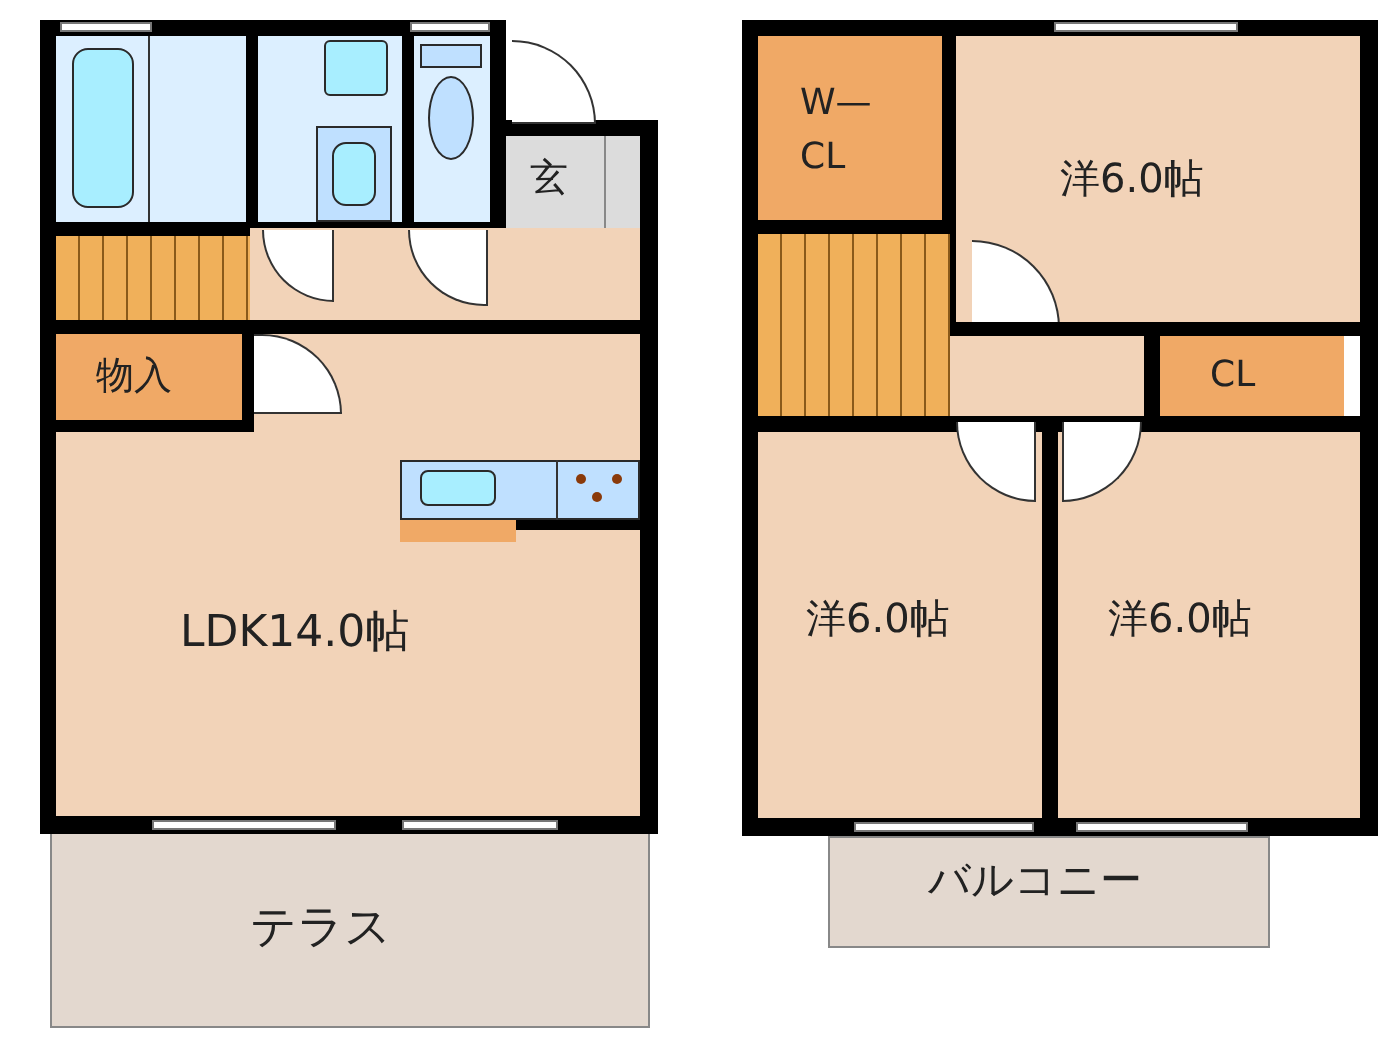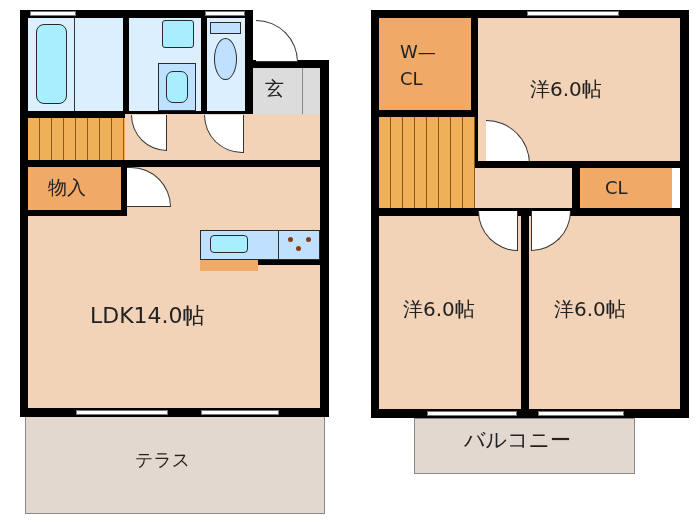--- a/index.html
+++ b/index.html
@@ -17,21 +17,21 @@
   .door{background:#fff;border:1px solid #333;}
   .win{background:#fff;border:1px solid #777;}
   .lbl{position:absolute;color:#222;white-space:nowrap;font-family:"DejaVu Sans","Liberation Sans",sans-serif;}
 </style>
 </head>
 <body>
 
 <div>
 
   <div class="abs terrace" style="left:25px;top:216px;width:300px;height:98px;top:416px;"></div>
-  <span class="lbl" style="left:135px;top:448px;font-size:18px;text-align:right;">テラス</span>
+  <span class="lbl" style="left:125px;top:448px;font-size:23px;text-align:right;">テラス</span>
 
   <div class="abs wall" style="left:20px;top:10px;width:8px;height:406px;"></div>
   <div class="abs wall" style="left:20px;top:10px;width:232px;height:8px;"></div>
   <div class="abs wall" style="left:245px;top:10px;width:8px;height:106px;"></div>
   <div class="abs wall" style="left:253px;top:60px;width:75px;height:8px;"></div>
   <div class="abs wall" style="left:320px;top:60px;width:9px;height:356px;"></div>
   <div class="abs wall" style="left:20px;top:408px;width:309px;height:9px;"></div>
 
   <div class="abs wet" style="left:28px;top:18px;width:95px;height:93px;"></div>
   <div class="abs tub" style="left:36px;top:24px;width:31px;height:80px;"></div>

